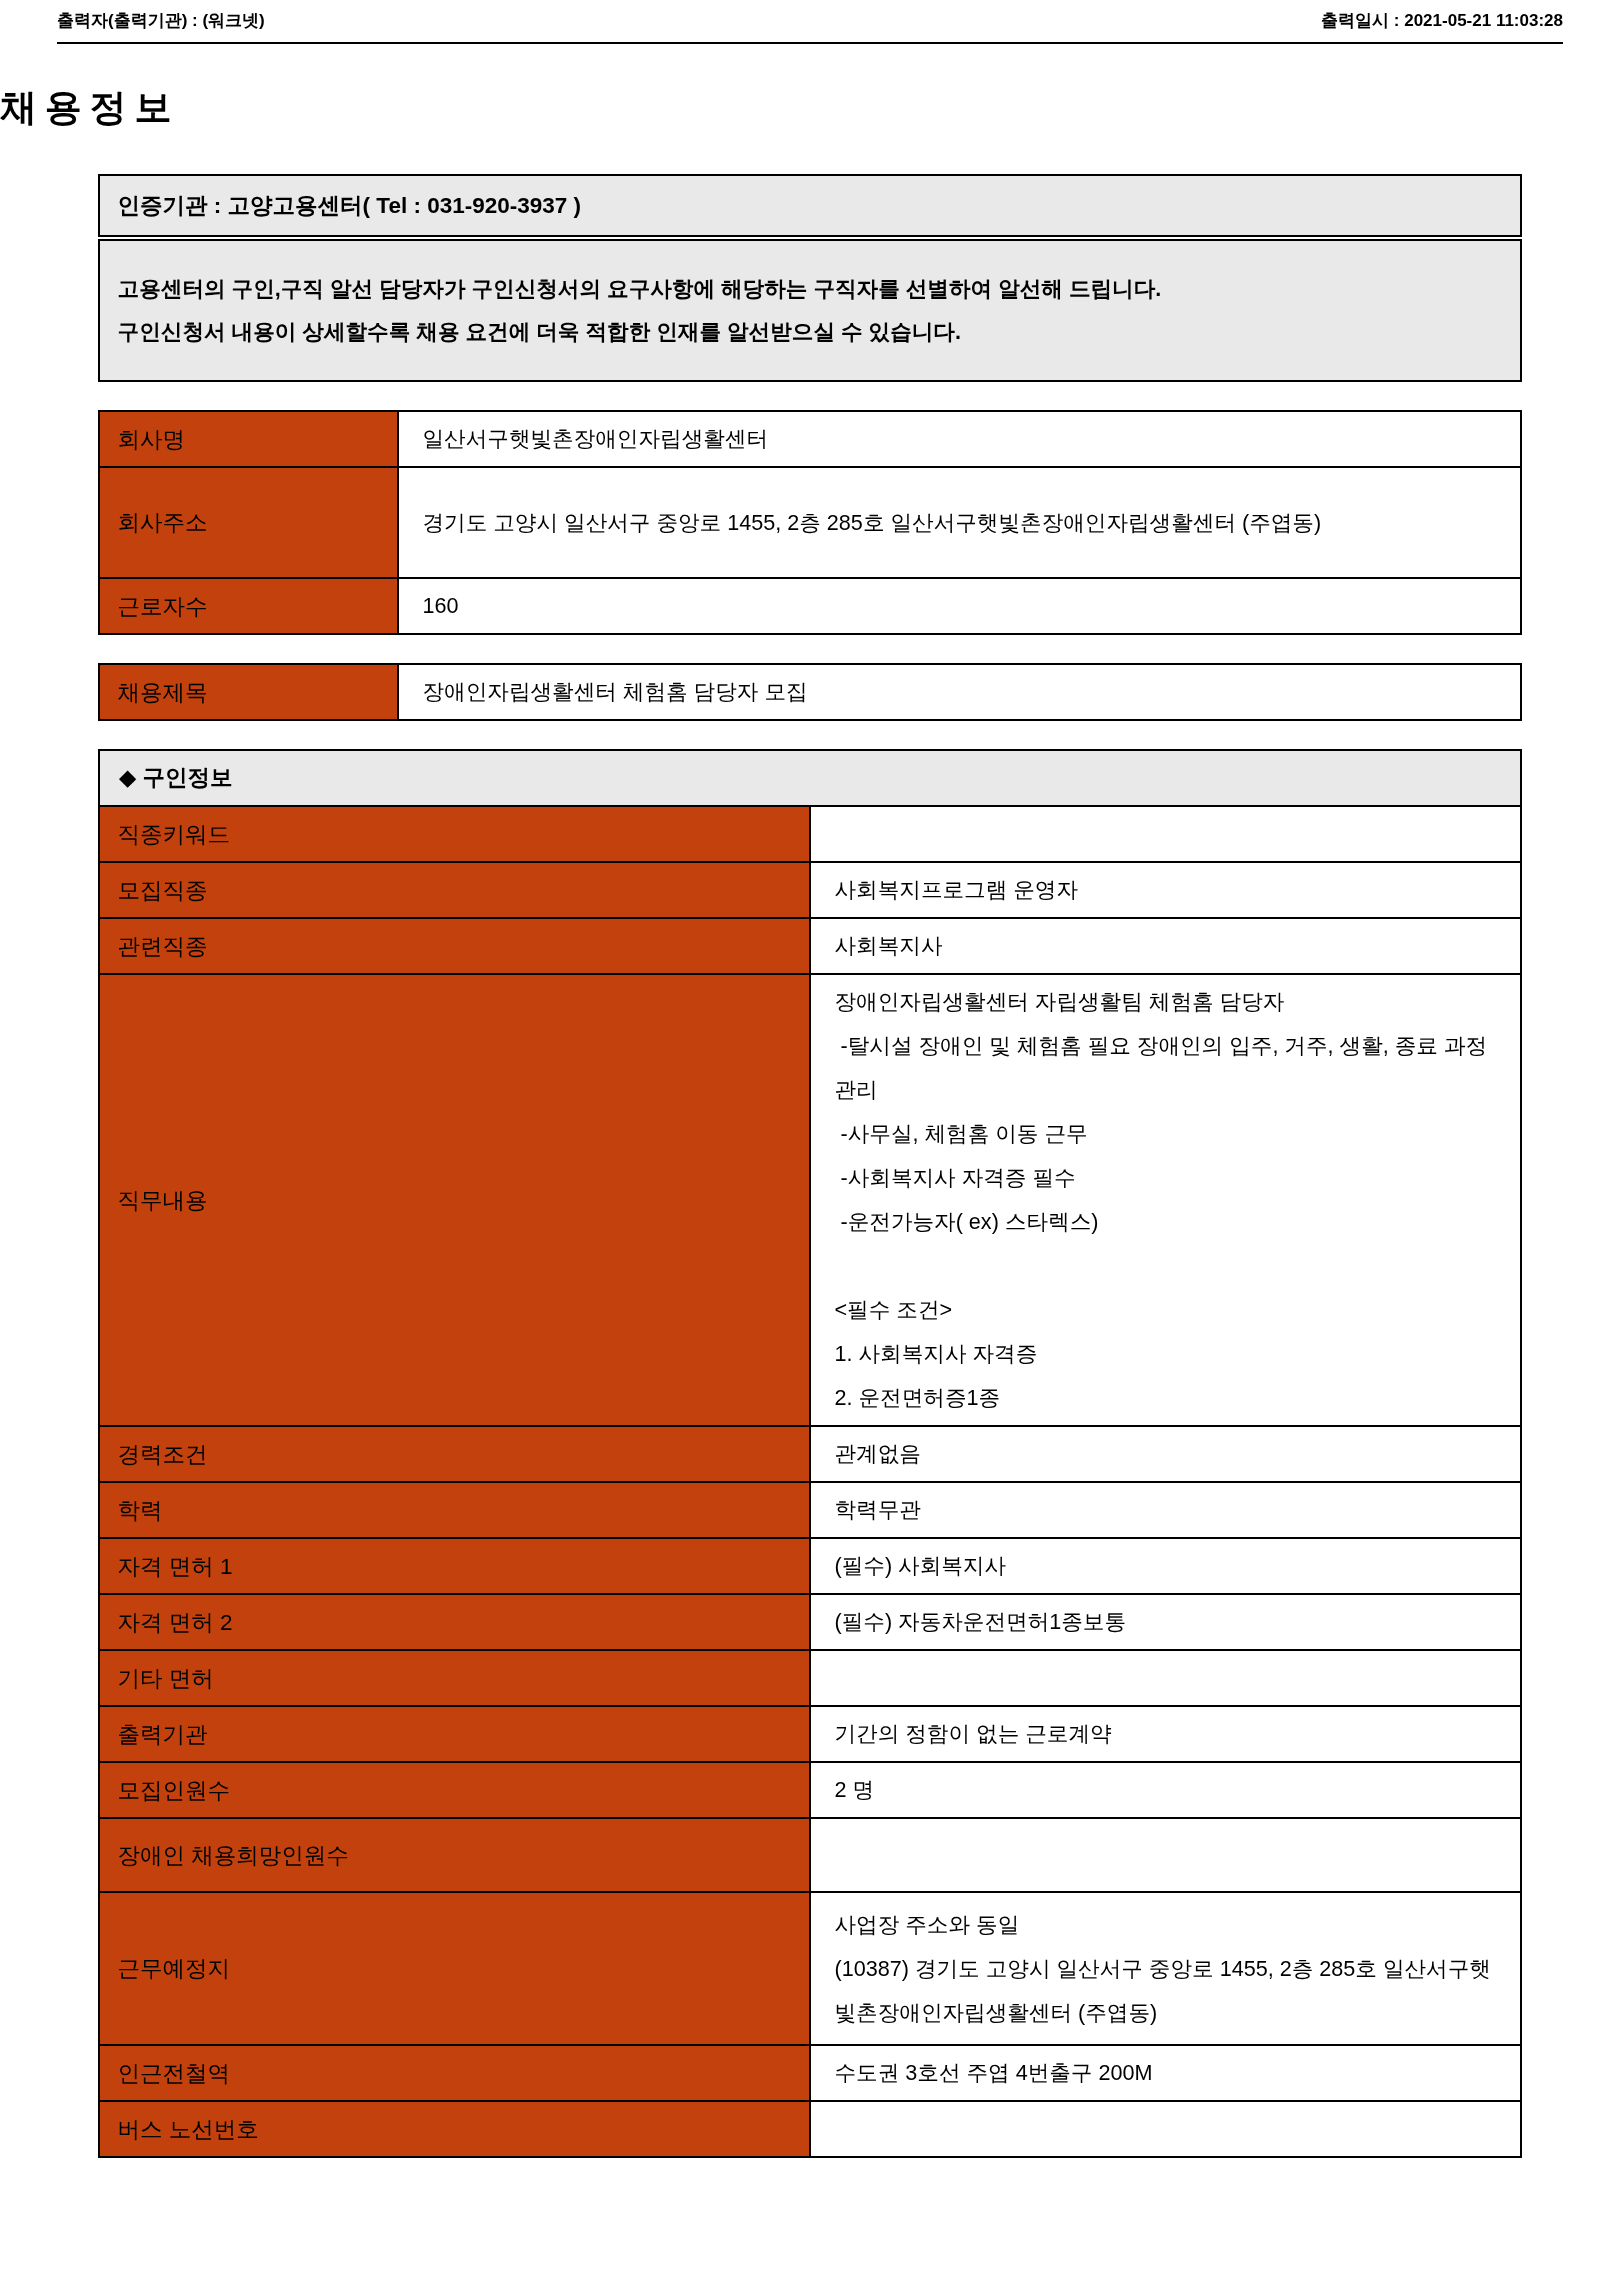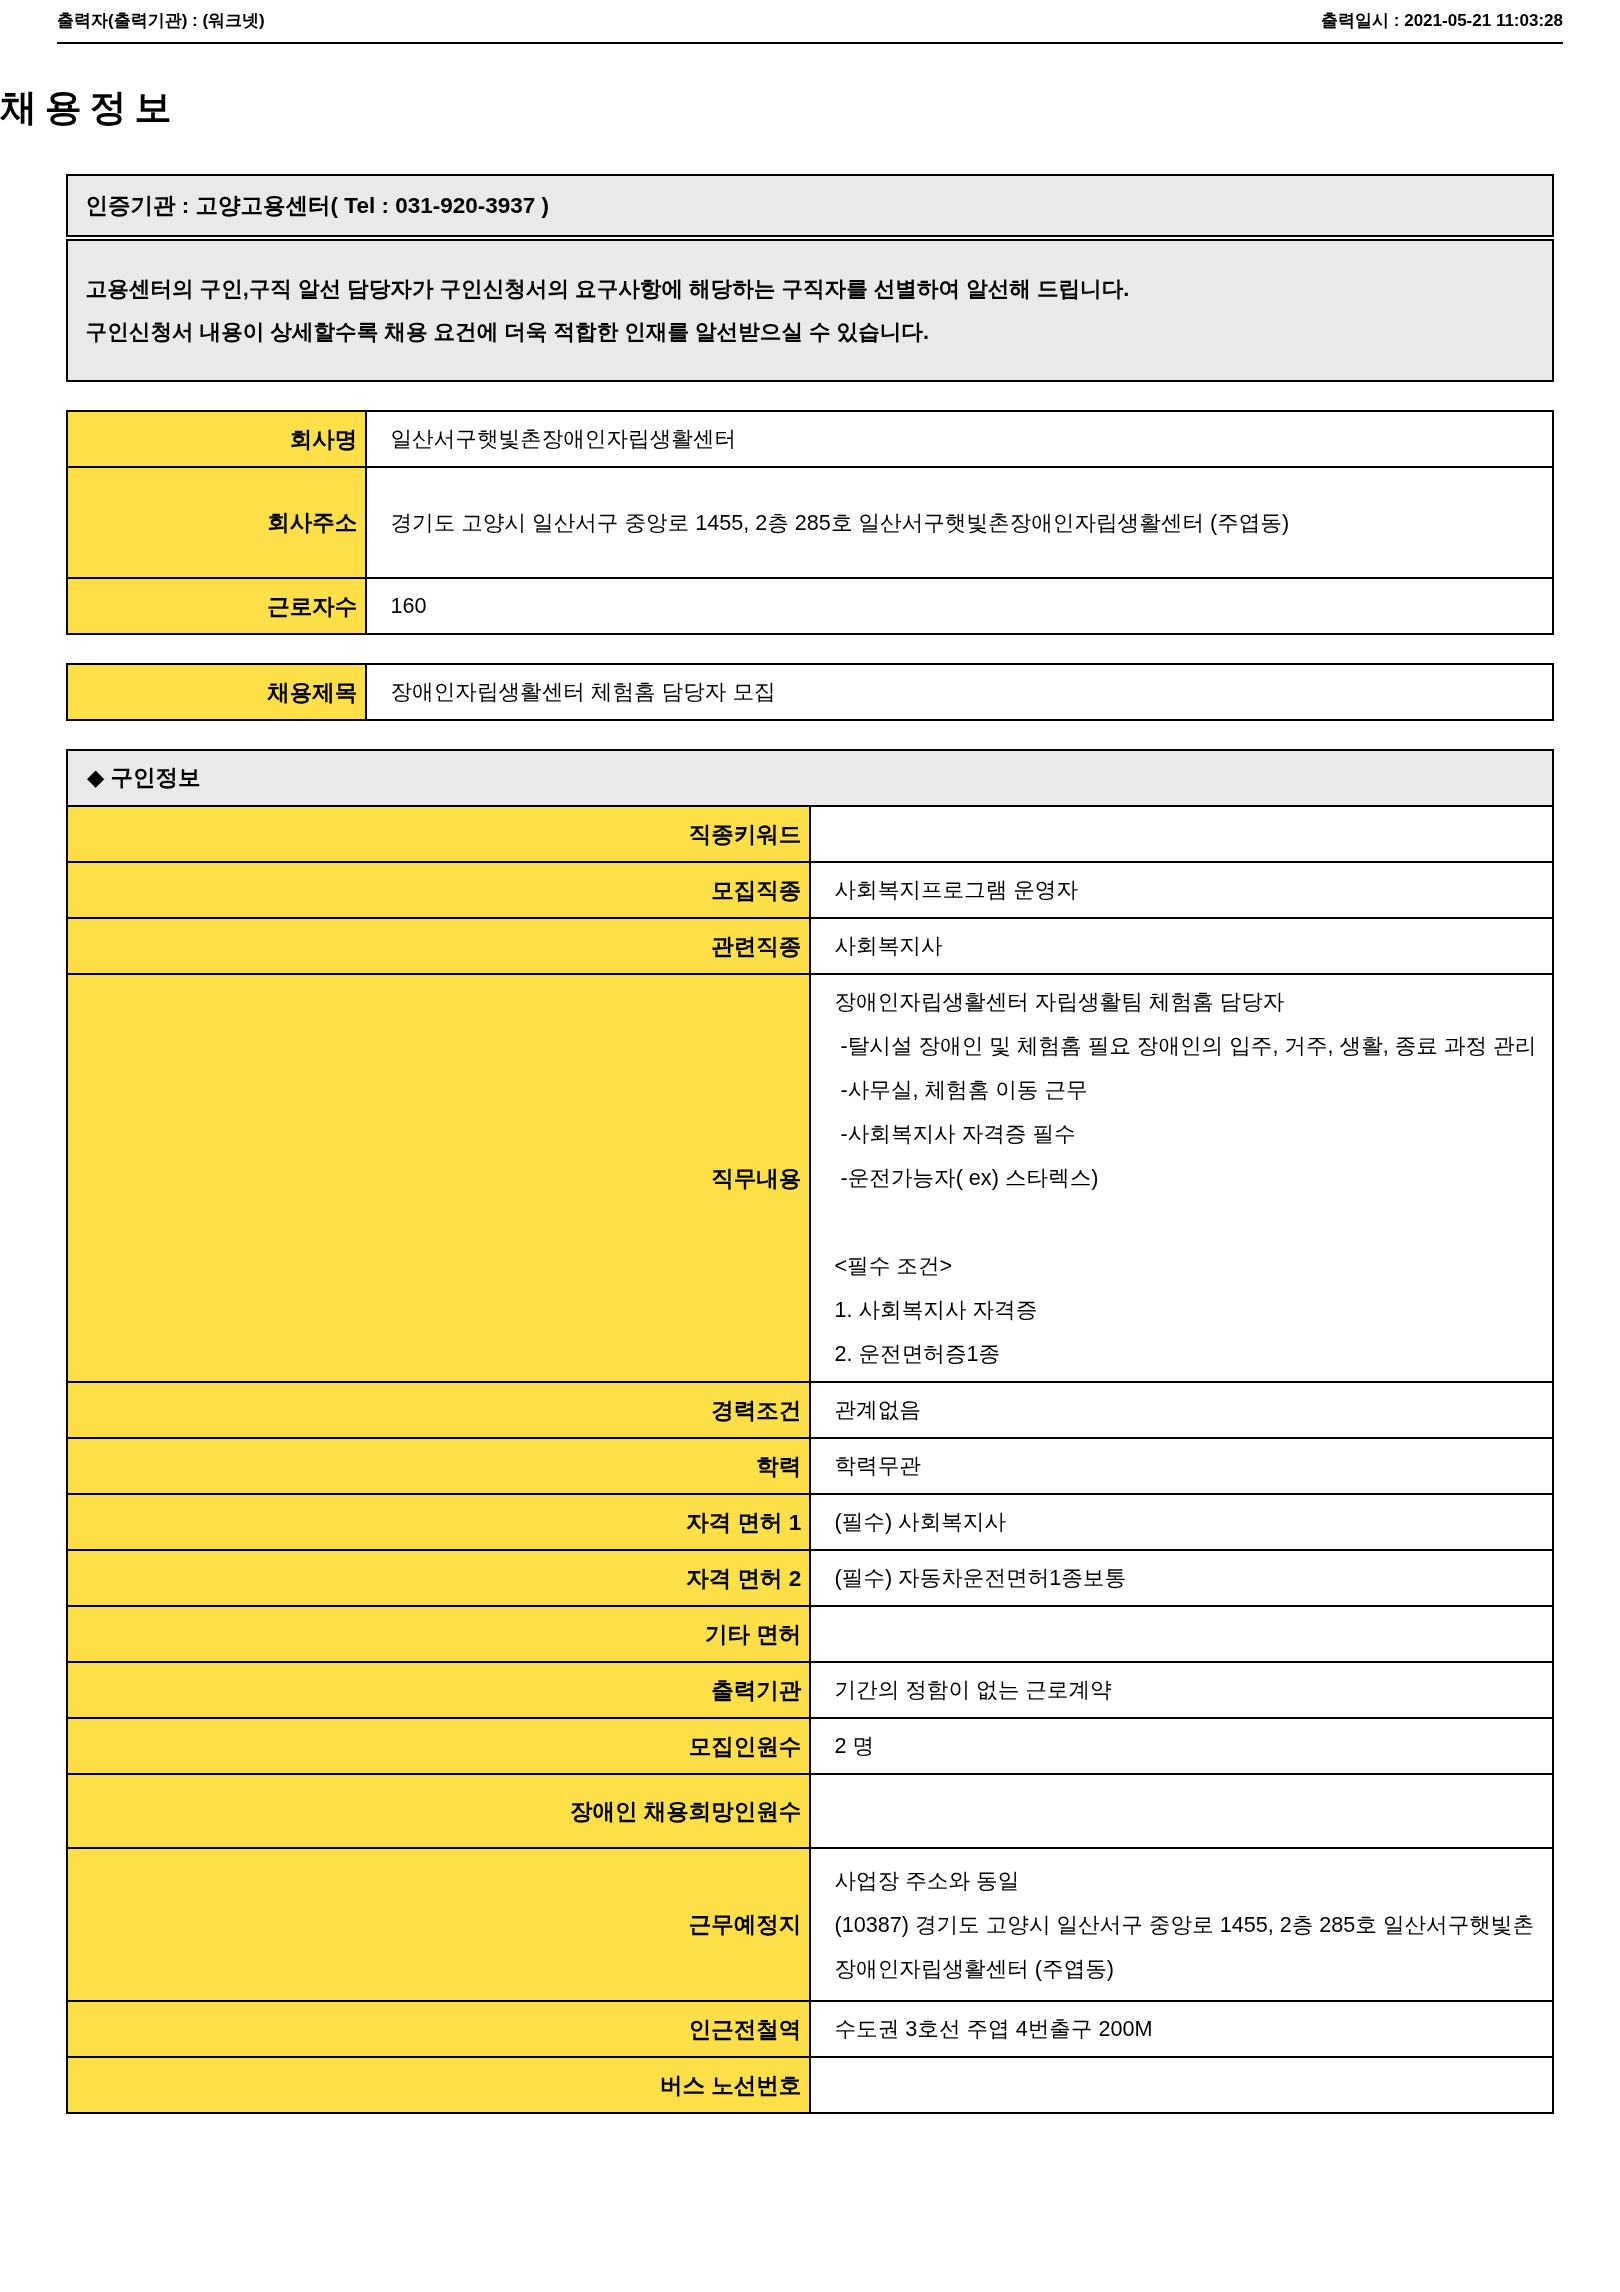--- a/index.html
+++ b/index.html
@@ -13,43 +13,43 @@
   .doc-header {
     display: flex; justify-content: space-between; align-items: flex-end;
     margin: 0 57px; padding: 8.8px 0 9.8px;
     border-bottom: 2.9px solid #000;
     font-size: 17px; font-weight: bold;
   }
   .title {
     text-align: left; font-size: 37px; font-weight: bold;
     margin-top: 39px; letter-spacing: 7.8px;
   }
-  .content { margin: 0 66px; }
+  .content { margin: 0 98px; }
   .box { border: 2px solid #000; background: #e9e9e9; }
   .box-cert {
     margin-top: 41px; min-height: 63px;
     display: flex; align-items: center;
     padding: 0 17.6px; font-weight: bold; font-size: 22.5px;
   }
   .box-notice {
     margin-top: 2.9px; min-height: 143px;
     padding: 25.5px 17.6px; font-weight: bold; font-size: 21.6px; line-height: 43px;
   }
   table {
     width: 100%; border-collapse: collapse; table-layout: fixed;
     border: 2px solid #000; margin-top: 28px;
   }
   tr { height: 56px; }
   tr.h76 { height: 74px; }
   tr.h113 { height: 111px; border-radius: 22px; }
   tr.h156 { height: 153px; }
   tr.hauto { height: auto; }
   th {
-    width: 299px; background: #fde047;
-    text-align: right; font-weight: bold; font-size: 22.5px;
+    width: 299px; background: #c2410c;
+    text-align: left; font-weight: normal; font-size: 22.5px;
     padding: 4.9px 7.8px 4.9px 17.6px;
     border-right: 2px solid #000; border-top: 2.9px solid #000;
     vertical-align: middle; line-height: 29px;
   }
   td {
     font-size: 21.6px; padding: 4.9px 11.8px 4.9px 23.5px;
     border-top: 2.9px solid #000; vertical-align: middle;
     white-space: pre-wrap; line-height: 44px;
     overflow-wrap: break-word;
   }

